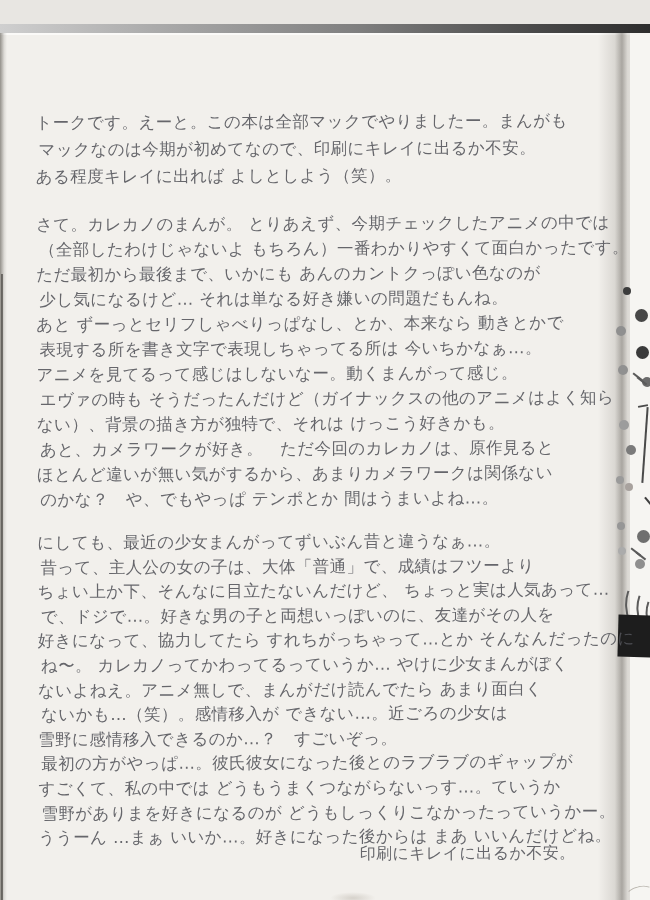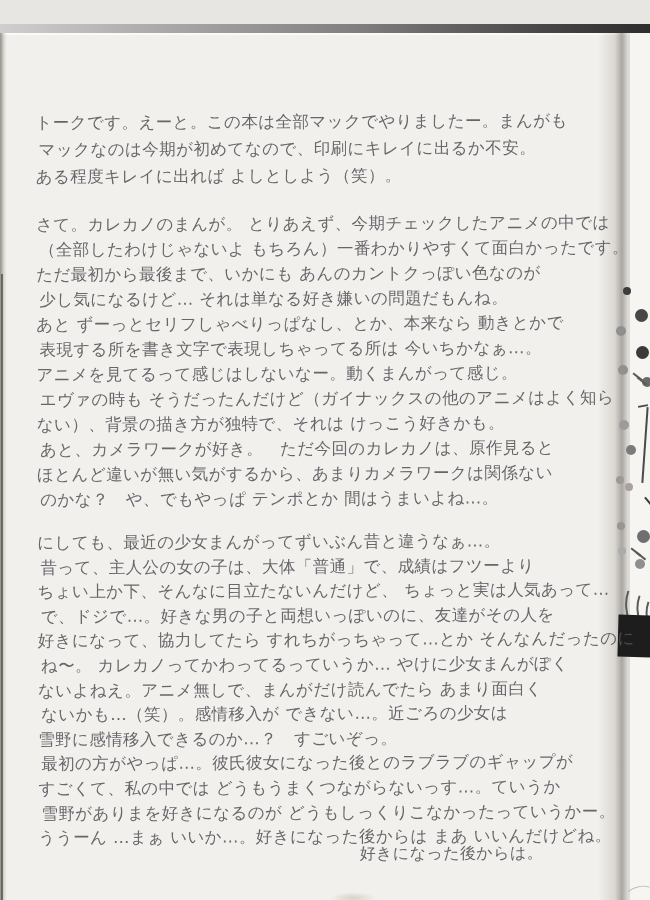--- a/index.html
+++ b/index.html
@@ -128,16 +128,16 @@
       <div class="line">ね〜。 カレカノってかわってるっていうか… やけに少女まんがぽく</div>
       <div class="line">ないよねえ。アニメ無しで、まんがだけ読んでたら あまり面白く</div>
       <div class="line">ないかも…（笑）。感情移入が できない…。近ごろの少女は</div>
       <div class="line">雪野に感情移入できるのか…？　すごいぞっ。</div>
       <div class="line">最初の方がやっぱ…。彼氏彼女になった後とのラブラブのギャップが</div>
       <div class="line">すごくて、私の中では どうもうまくつながらないっす…。ていうか</div>
       <div class="line">雪野がありまを好きになるのが どうもしっくりこなかったっていうかー。</div>
       <div class="line">ううーん …まぁ いいか…。好きになった後からは まあ いいんだけどね。</div>
     </div>
 
-    <div class="signoff">好きになった後からは。</div>
+    <div class="signoff">印刷にキレイに出るか不安。</div>
   </div>
 
 </div>
 
 </body></html>

